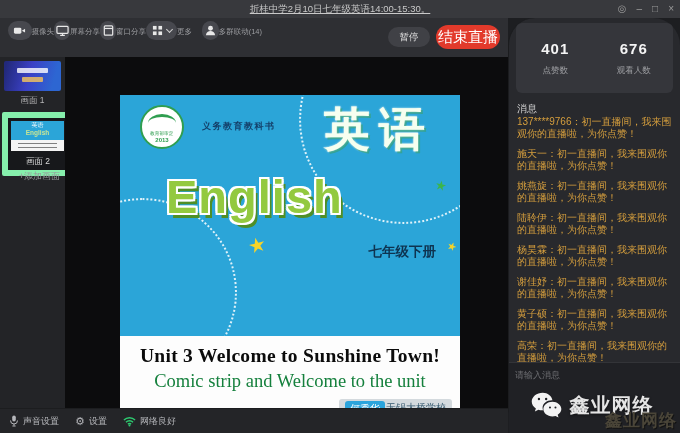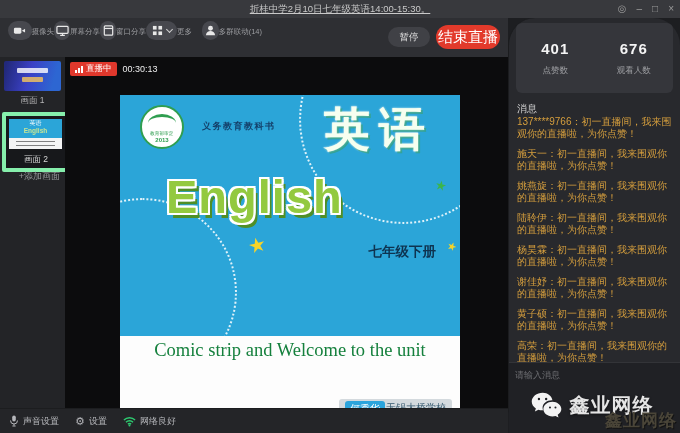--- a/index.html
+++ b/index.html
@@ -22,21 +22,21 @@
   .endbtn{position:absolute;right:8px;top:7px;width:64px;height:24px;border-radius:12px;background:#e23a2b;
           color:#fff;font-size:15px;display:flex;align-items:center;justify-content:center;cursor:pointer;}
   
   .sidebar{position:absolute;left:0;top:57px;width:65px;height:351px;background:#232427;}
   .scene1{position:absolute;left:4px;top:4px;width:57px;cursor:pointer;}
   .thumb1{width:57px;height:30px;border-radius:2px;position:relative;overflow:hidden;
           background:linear-gradient(105deg,#22297b 5%,#3b41c6 45%,#2d66d2 85%);}
   .thumb1 .t1a{position:absolute;left:13px;top:7px;width:31px;height:5px;background:rgba(255,255,255,.8);border-radius:1px;}
   .thumb1 .t1b{position:absolute;left:18px;top:16px;width:21px;height:5px;background:rgba(236,190,96,.85);border-radius:1px;}
   .scenelabel{font-size:8.5px;color:#b5b5b6;text-align:center;margin-top:4px;}
-  .scene2{position:absolute;left:2px;top:55px;width:60px;height:52px;border:4px solid #86efac;border-radius:2px;background:#17181b;cursor:pointer;}
+  .scene2{position:absolute;left:2px;top:55px;width:60px;height:52px;border:6px solid #86efac;border-radius:2px;background:#17181b;cursor:pointer;}
   .thumb2{position:absolute;left:3px;top:3px;width:53px;height:30px;background:#2ba5d8;overflow:hidden;}
   .m-cn{position:absolute;left:50%;transform:translateX(-50%);top:0;font-size:6px;color:#fefefe;white-space:nowrap;}
   .m-en{position:absolute;left:50%;transform:translateX(-50%);top:8px;font-size:6.5px;font-weight:bold;color:#c6e596;white-space:nowrap;}
   .m-band{position:absolute;left:0;right:0;bottom:0;height:11px;background:#f4f4f4;}
   .m-band i{display:block;height:1.5px;background:#808080;margin:2.5px 7px 0;}
   .scenelabel2{position:absolute;left:0;right:0;bottom:2px;text-align:center;font-size:8.5px;color:#d8d8d8;}
   .addscene{position:absolute;left:0;width:79px;top:113px;text-align:center;font-size:9px;color:#97989b;cursor:pointer;}
   
   .stage{position:absolute;left:65px;top:57px;width:443px;height:351px;background:#0c0c0d;}
   .liverow{position:absolute;left:5px;top:5px;display:flex;align-items:center;gap:6px;}
@@ -180,47 +180,37 @@
             <i></i>
             <i></i>
           </div>
       </div>
       <div class="scenelabel2">画面 2</div>
     </div>
     <div class="addscene">+添加画面</div>
   </div>
 
   <div class="stage">
-    <div class="liverow">
-      <span class="livebadge">
-        <span class="bars">
-            <i></i>
-            <i></i>
-            <i></i>
-          </span>
-        <span>直播中</span>
-      </span>
-      <span class="timer">00:30:13</span>
-    </div>
 
     <div class="slide">
       <div class="dot1"></div>
       <div class="dot2"></div>
       <div class="logo">
         <span class="l1">教育部审定</span>
         <span class="l2">2013</span>
       </div>
       <div class="series">义务教育教科书</div>
       <div class="cn">英语</div>
       <div class="en">English</div>
       <div class="grade">七年级下册</div>
       <span class="star s1">★</span>
       <span class="star s2">★</span>
       <span class="star s3">★</span>
       <div class="band">
+        <div class="unit">Unit 3 Welcome to Sunshine Town!</div>
         <div class="unitsub">Comic strip and Welcome to the unit</div>
         <div class="teacher">
           <span class="tname">何秀华</span>
           <span>无锡大桥学校</span>
         </div>
       </div>
     </div>
   </div>
 
   <div class="panel">

